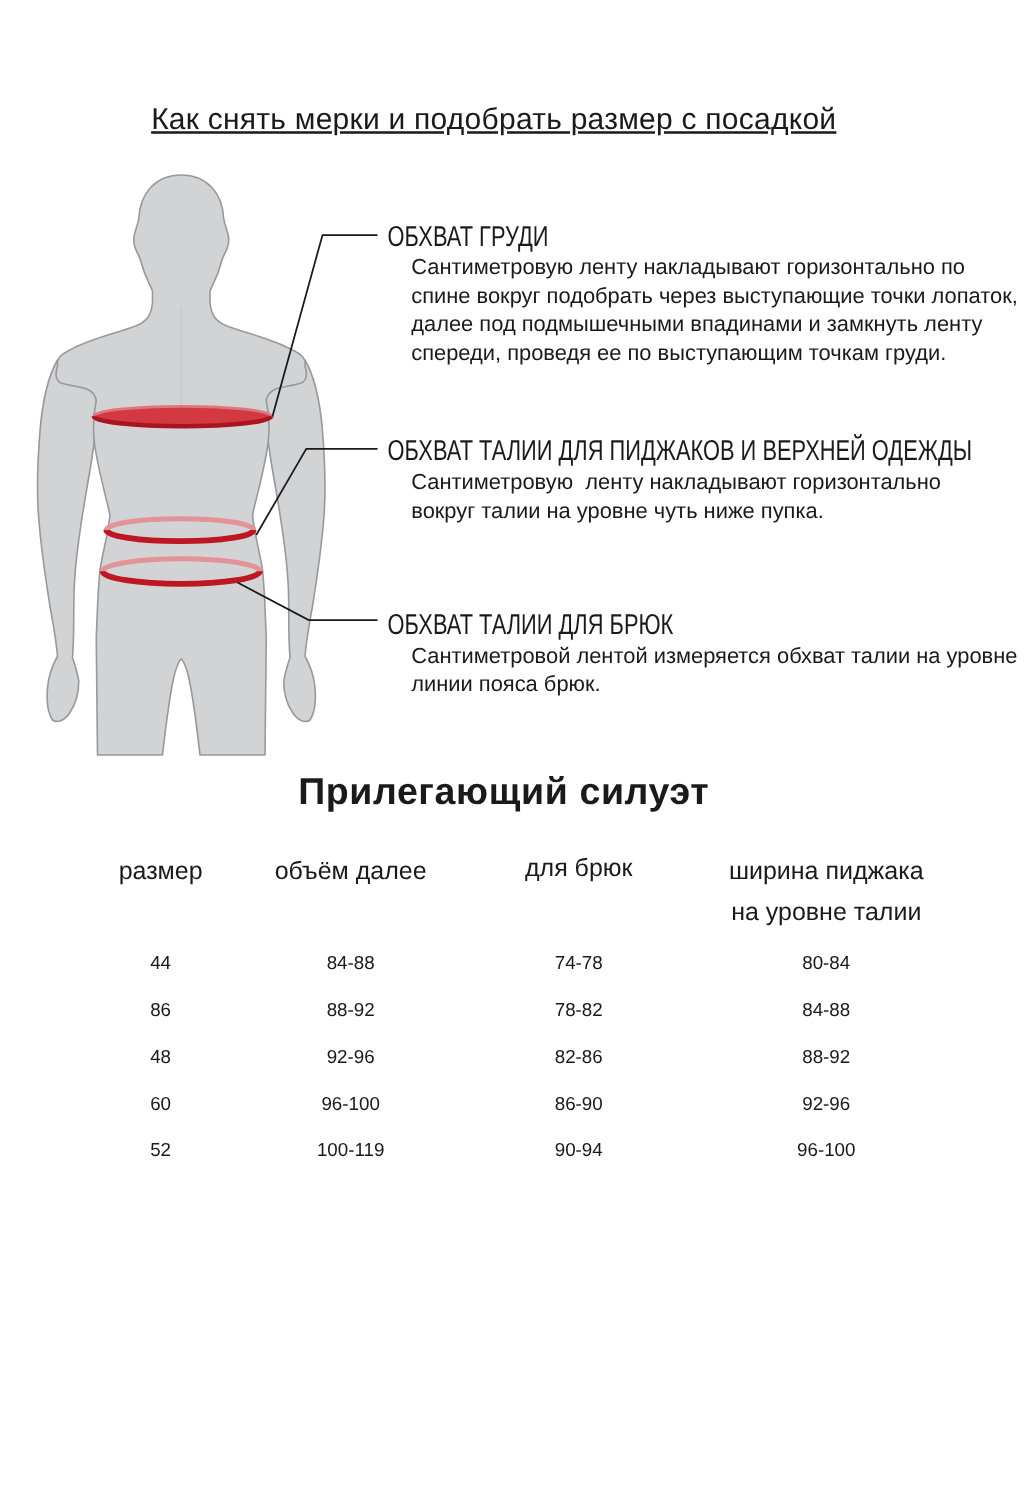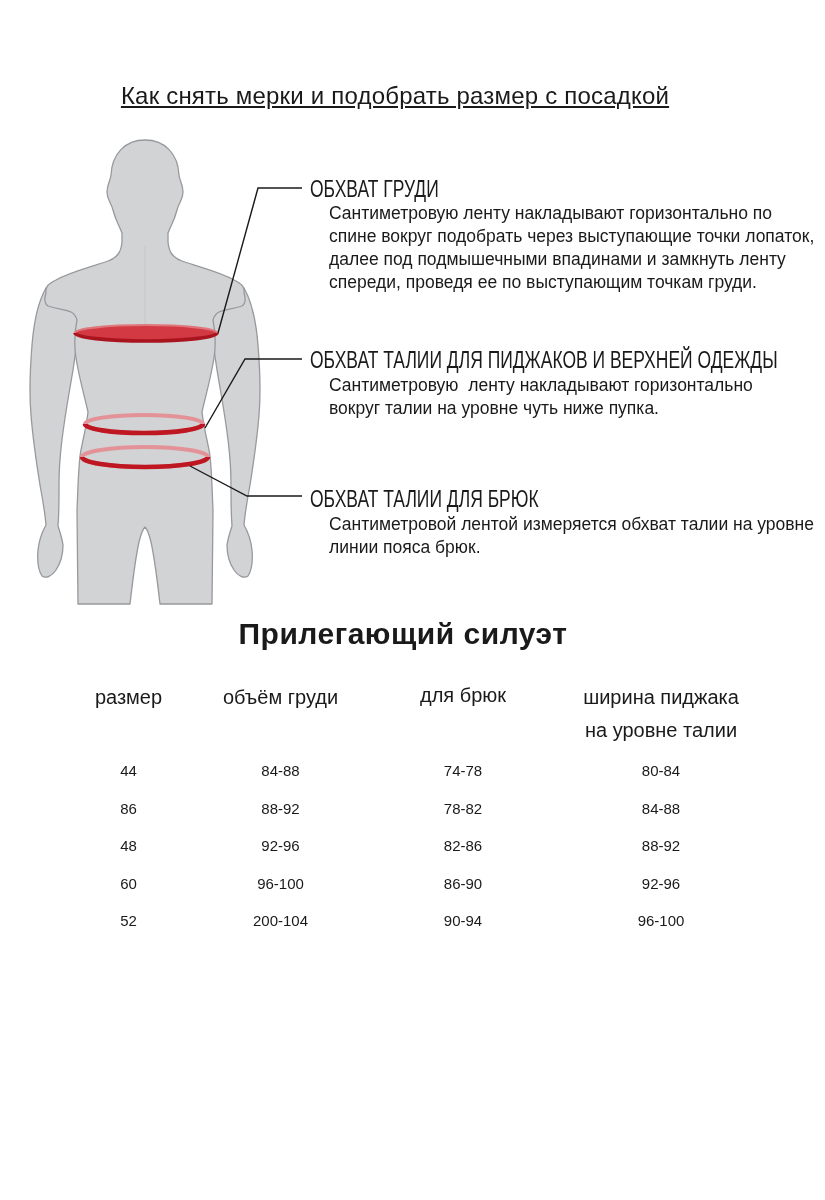--- a/index.html
+++ b/index.html
@@ -176,21 +176,21 @@
   </div>
 
   <div class="table-heading">Прилегающий силуэт</div>
 
   <div class="size-table">
     <div class="hcell">
       <div class="l1">размер</div>
       <div class="l2"></div>
     </div>
     <div class="hcell">
-      <div class="l1">объём груди</div>
+      <div class="l1">объём далее</div>
       <div class="l2"></div>
     </div>
     <div class="hcell">
       <div class="l2">для брюк</div>
     </div>
     <div class="hcell">
       <div class="l1">ширина пиджака</div>
       <div class="l2">на уровне талии</div>
     </div>
 
@@ -208,18 +208,18 @@
     <div class="dcell">92-96</div>
     <div class="dcell">82-86</div>
     <div class="dcell">88-92</div>
 
     <div class="dcell">60</div>
     <div class="dcell">96-100</div>
     <div class="dcell">86-90</div>
     <div class="dcell">92-96</div>
 
     <div class="dcell">52</div>
-    <div class="dcell">200-104</div>
+    <div class="dcell">100-119</div>
     <div class="dcell">90-94</div>
     <div class="dcell">96-100</div>
   </div>
 
 </div>
 
 </body></html>

